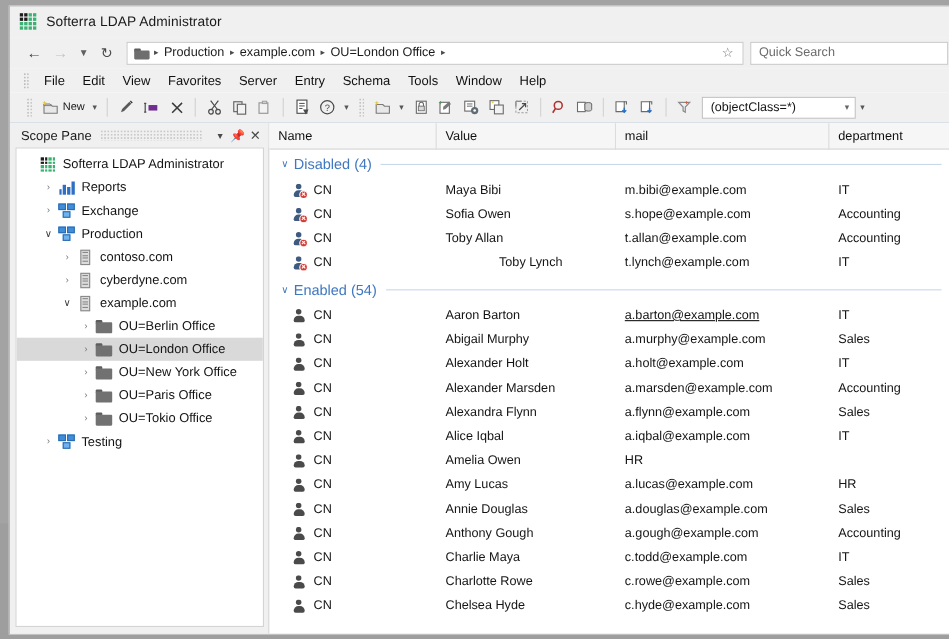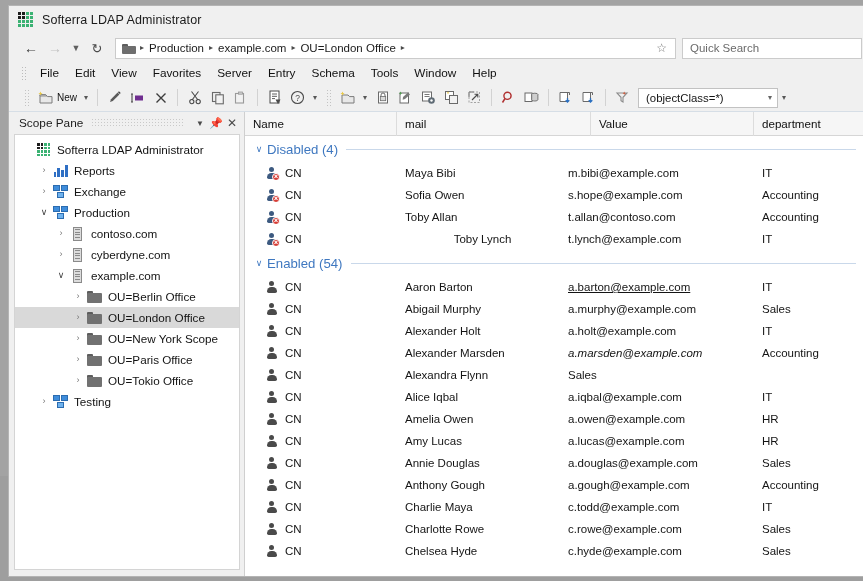--- a/index.html
+++ b/index.html
@@ -642,21 +642,21 @@
               <span class="tico">
                 <div class="ic-fold"></div>
               </span>
               <span>OU=London Office</span>
             </div>
             <div class="tnode" style="padding-left: 55px;">
               <span class="twist">›</span>
               <span class="tico">
                 <div class="ic-fold"></div>
               </span>
-              <span>OU=New York Scope</span>
+              <span>OU=New York Office</span>
             </div>
             <div class="tnode" style="padding-left: 55px;">
               <span class="twist">›</span>
               <span class="tico">
                 <div class="ic-fold"></div>
               </span>
               <span>OU=Paris Office</span>
             </div>
             <div class="tnode" style="padding-left: 55px;">
               <span class="twist">›</span>
@@ -677,25 +677,25 @@
               <span>Testing</span>
             </div>
           </div>
       </div>
 
       <div class="listpane">
         <div class="lhead" id="lhead">
             <div class="hc" style="width: 152px;">
               <span>Name</span>
             </div>
+            <div class="hc" style="width: 163px;">
+              <span>Value</span>
+            </div>
             <div class="hc" style="width: 194px;">
               <span>mail</span>
-            </div>
-            <div class="hc" style="width: 163px;">
-              <span>Value</span>
             </div>
             <div class="hc" style="width: 116px;">
               <span>department</span>
             </div>
           </div>
         <div class="lbody" id="lbody">
             <div class="grouphdr">
               <span class="gtw">∨</span>
               <span class="gtx">Disabled (4)</span>
               <span class="gline"></span>
@@ -729,21 +729,21 @@
             <div class="row">
               <div class="cell name" style="width: 152px;">
                 <span class="usr dis">
                   <span class="hd"></span>
                   <span class="bd"></span>
                   <span class="badge"></span>
                 </span>
                 <span>CN</span>
               </div>
               <div class="cell" style="width: 163px;">Toby Allan</div>
-              <div class="cell" style="width: 194px;">t.allan@contoso.com</div>
+              <div class="cell" style="width: 194px;">t.allan@example.com</div>
               <div class="cell" style="width: 116px;">Accounting</div>
             </div>
             <div class="row">
               <div class="cell name" style="width: 152px;">
                 <span class="usr dis">
                   <span class="hd"></span>
                   <span class="bd"></span>
                   <span class="badge"></span>
                 </span>
                 <span>CN</span>
@@ -795,32 +795,33 @@
             </div>
             <div class="row">
               <div class="cell name" style="width: 152px;">
                 <span class="usr">
                   <span class="hd"></span>
                   <span class="bd"></span>
                 </span>
                 <span>CN</span>
               </div>
               <div class="cell" style="width: 163px;">Alexander Marsden</div>
-              <div class="cell" style="width: 194px; font-style: italic;">a.marsden@example.com</div>
+              <div class="cell" style="width: 194px;">a.marsden@example.com</div>
               <div class="cell" style="width: 116px;">Accounting</div>
             </div>
             <div class="row">
               <div class="cell name" style="width: 152px;">
                 <span class="usr">
                   <span class="hd"></span>
                   <span class="bd"></span>
                 </span>
                 <span>CN</span>
               </div>
               <div class="cell" style="width: 163px;">Alexandra Flynn</div>
+              <div class="cell" style="width: 194px;">a.flynn@example.com</div>
               <div class="cell" style="width: 116px;">Sales</div>
             </div>
             <div class="row">
               <div class="cell name" style="width: 152px;">
                 <span class="usr">
                   <span class="hd"></span>
                   <span class="bd"></span>
                 </span>
                 <span>CN</span>
               </div>
@@ -830,21 +831,20 @@
             </div>
             <div class="row">
               <div class="cell name" style="width: 152px;">
                 <span class="usr">
                   <span class="hd"></span>
                   <span class="bd"></span>
                 </span>
                 <span>CN</span>
               </div>
               <div class="cell" style="width: 163px;">Amelia Owen</div>
-              <div class="cell" style="width: 194px;">a.owen@example.com</div>
               <div class="cell" style="width: 116px;">HR</div>
             </div>
             <div class="row">
               <div class="cell name" style="width: 152px;">
                 <span class="usr">
                   <span class="hd"></span>
                   <span class="bd"></span>
                 </span>
                 <span>CN</span>
               </div>

